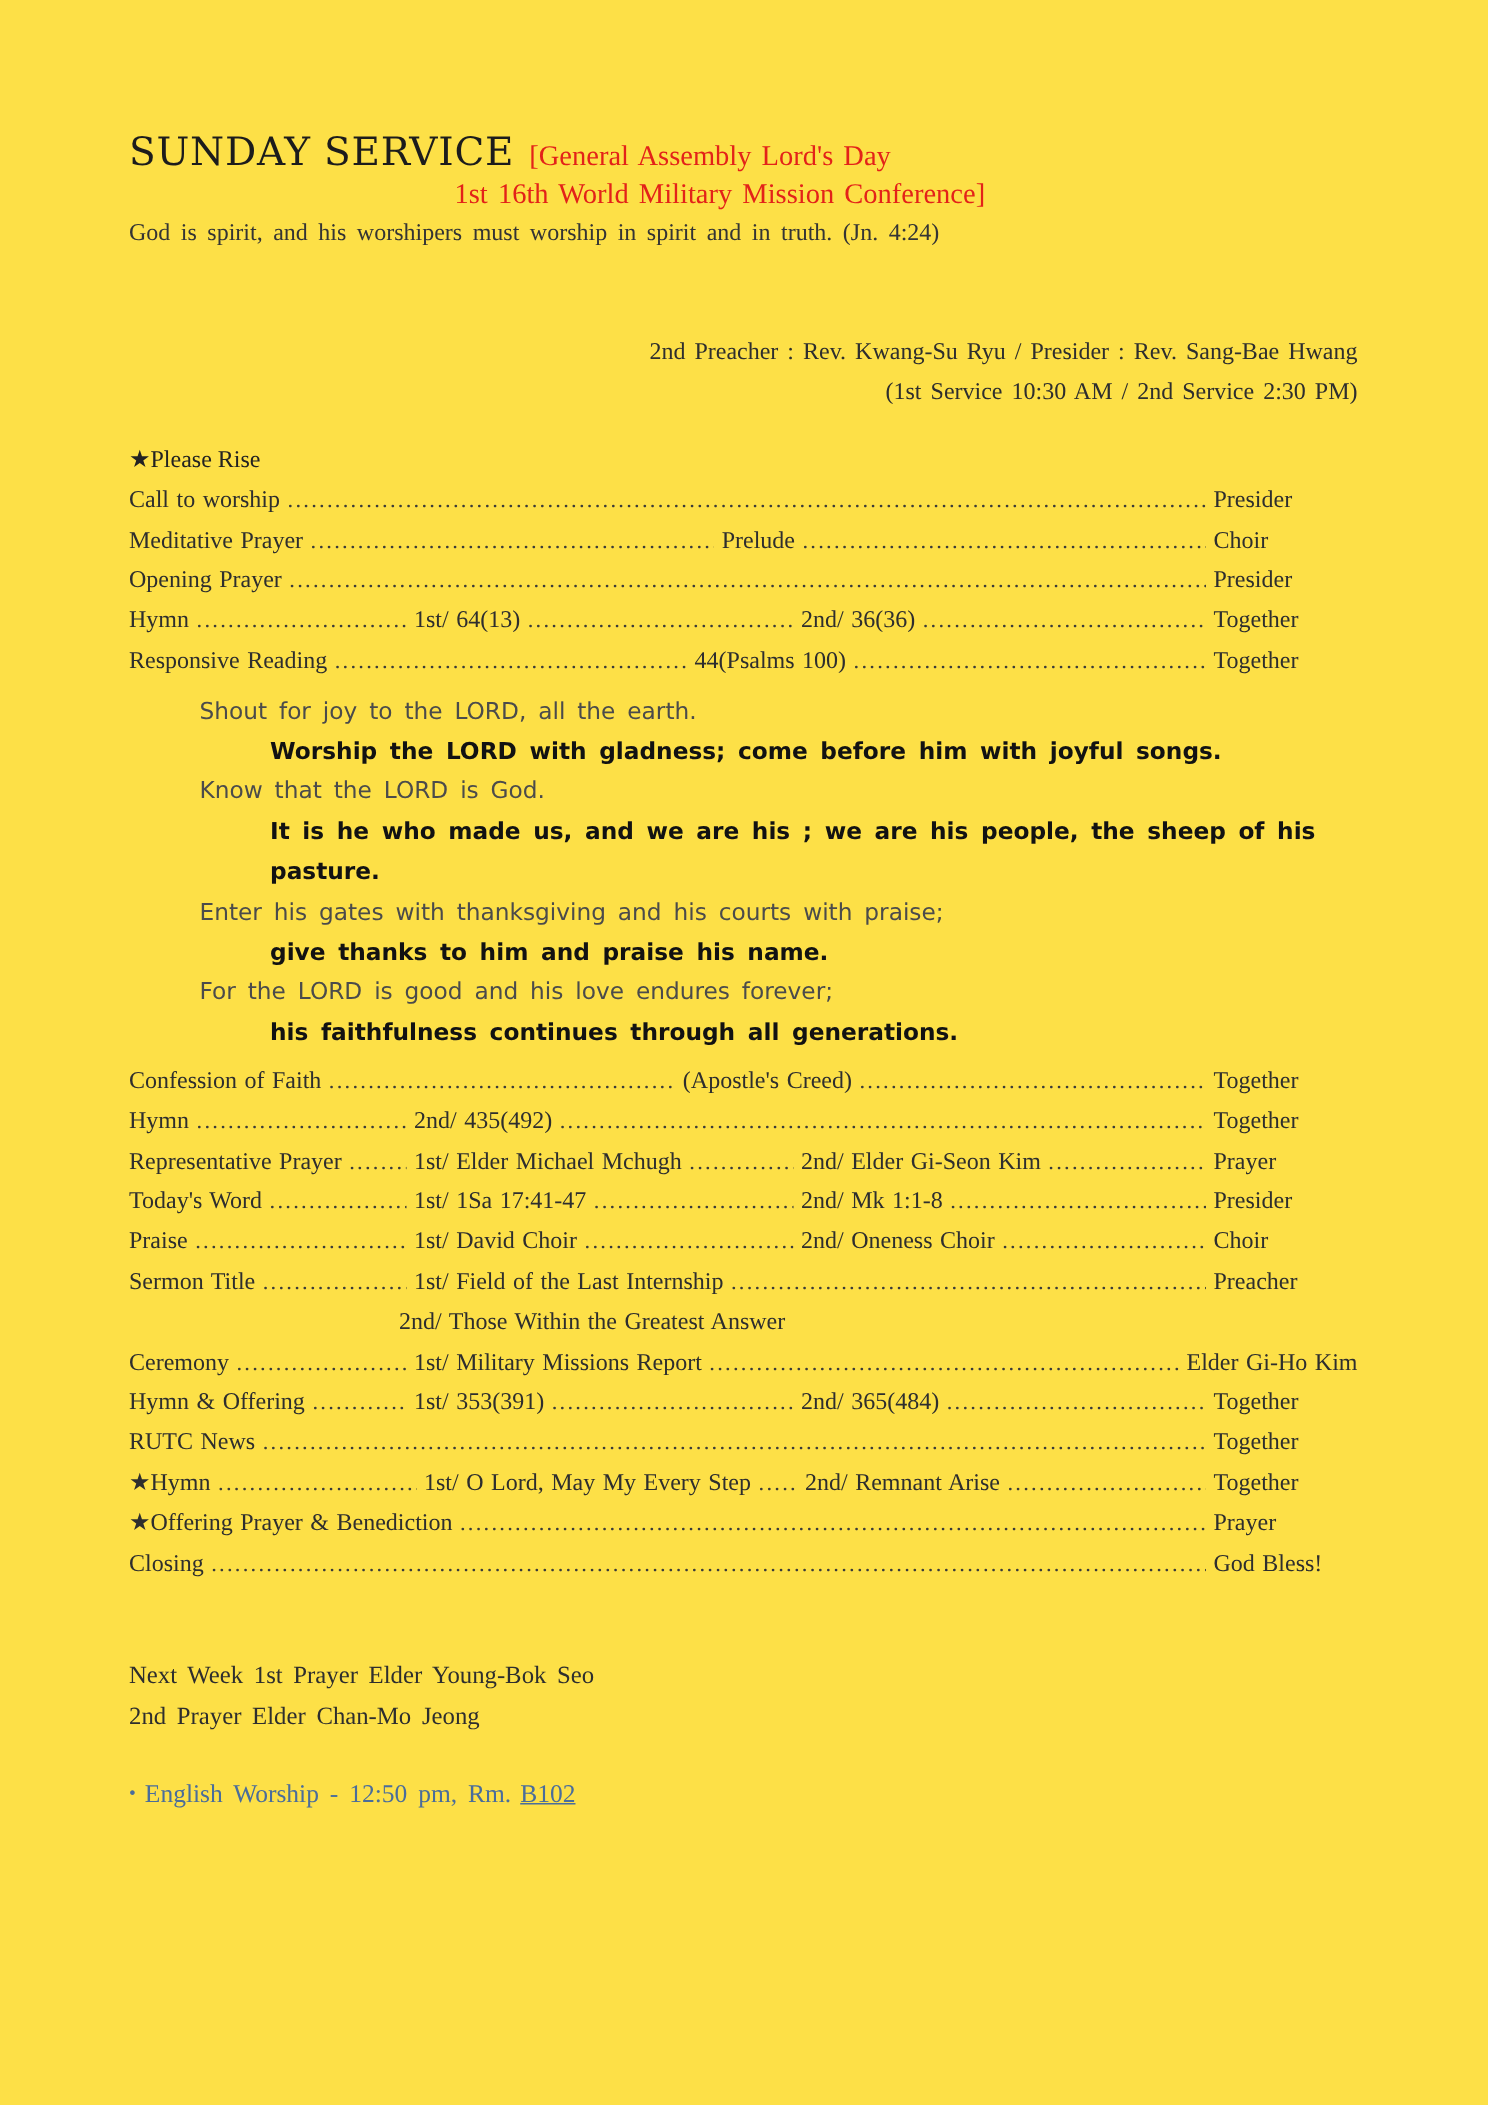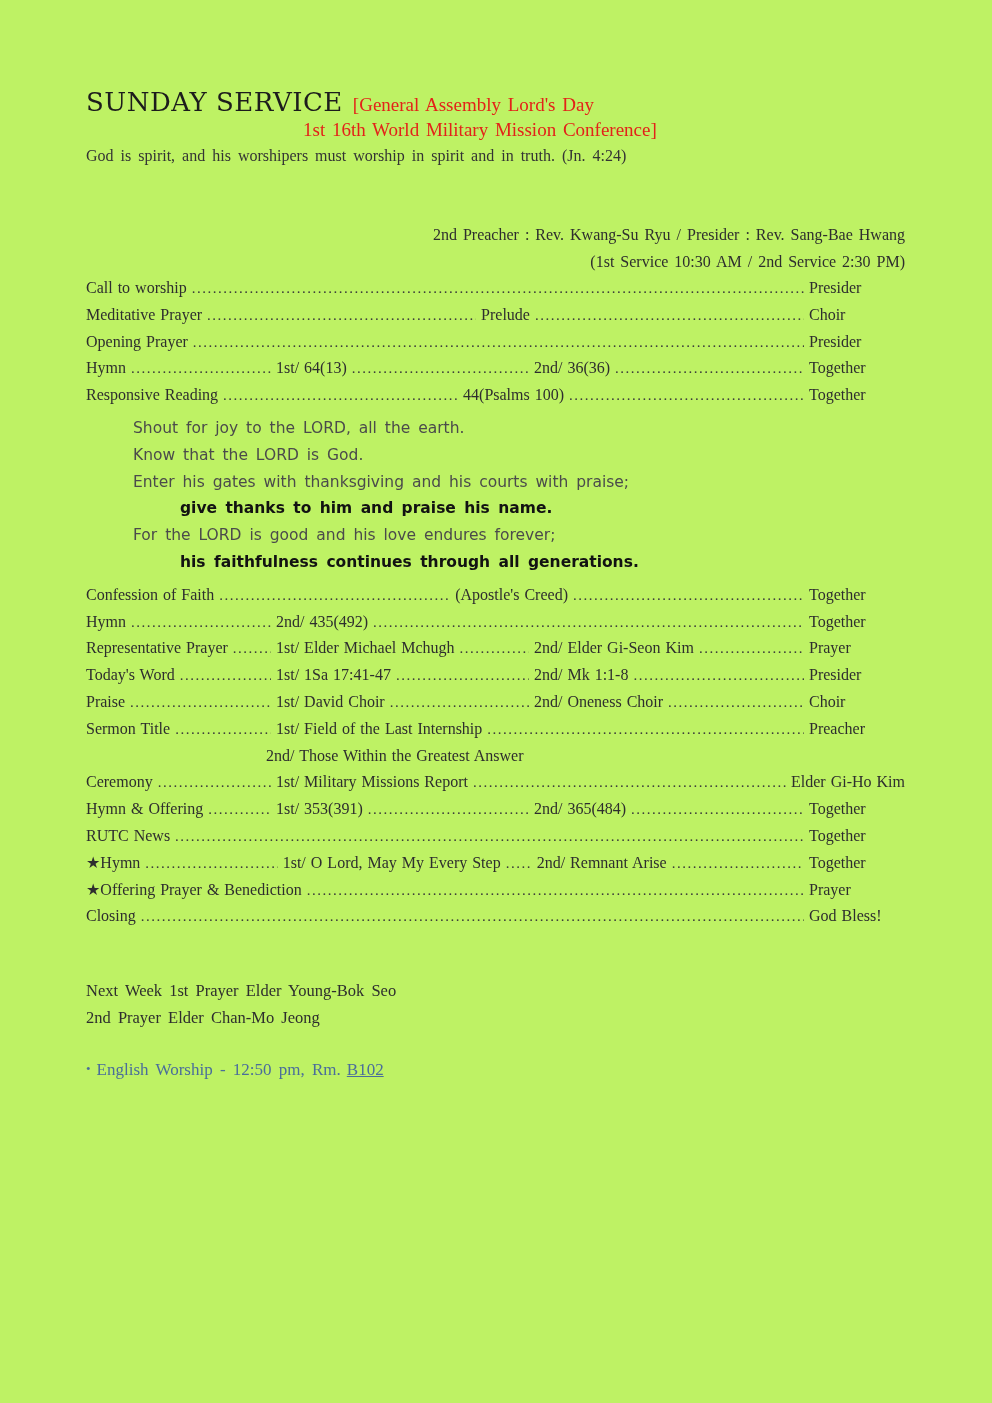--- a/index.html
+++ b/index.html
@@ -1,19 +1,19 @@
 <!DOCTYPE html>
 <html><head>
 <meta charset="utf-8">
 <style>
   html,body{margin:0;padding:0;background:#ffffff;}
   .page{
     position:relative;
     width:992px;height:1403px;
-    background:#bef264;
+    background:#fde047;
     box-sizing:border-box;
     padding:88px 87px 0 86px;
     font-family:"Liberation Serif","DejaVu Serif",serif;
     color:#2b2b2b;
     font-size:16px;
     overflow:hidden;
   }
   
   .header-line{display:flex;align-items:baseline;white-space:nowrap;}
   .doc-title{
@@ -70,20 +70,21 @@
     <span class="red-text">[General Assembly Lord's Day</span>
   </div>
   <div class="red-text red-line2">1st 16th World Military Mission Conference]</div>
   <div class="scripture">God is spirit, and his worshipers must worship in spirit and in truth. (Jn. 4:24)</div>
 
   <div class="service-info">
     <div>2nd Preacher : Rev. Kwang-Su Ryu / Presider : Rev. Sang-Bae Hwang</div>
     <div>(1st Service 10:30 AM / 2nd Service 2:30 PM)</div>
   </div>
 
+  <div class="please-rise">★Please Rise</div>
 
   <div>
     <div class="prow">
       <span class="lbl">Call to worship</span>
       <span class="leader"></span>
       <span class="role">Presider</span>
     </div>
     <div class="prow">
       <span class="lbl">Meditative Prayer</span>
       <span class="leader"></span>
@@ -113,21 +114,23 @@
       <span class="lbl">Responsive Reading</span>
       <span class="leader"></span>
       <span class="mid">44(Psalms 100)</span>
       <span class="leader"></span>
       <span class="role">Together</span>
     </div>
   </div>
 
   <div class="psalm">
     <div class="p-call">Shout for joy to the LORD, all the earth.</div>
+    <div class="p-resp">Worship the LORD with gladness; come before him with joyful songs.</div>
     <div class="p-call">Know that the LORD is God.</div>
+    <div class="p-resp">It is he who made us, and we are his ; we are his people, the sheep of his pasture.</div>
     <div class="p-call">Enter his gates with thanksgiving and his courts with praise;</div>
     <div class="p-resp">give thanks to him and praise his name.</div>
     <div class="p-call">For the LORD is good and his love endures forever;</div>
     <div class="p-resp">his faithfulness continues through all generations.</div>
   </div>
 
   <div>
     <div class="prow">
       <span class="lbl">Confession of Faith</span>
       <span class="leader"></span>

